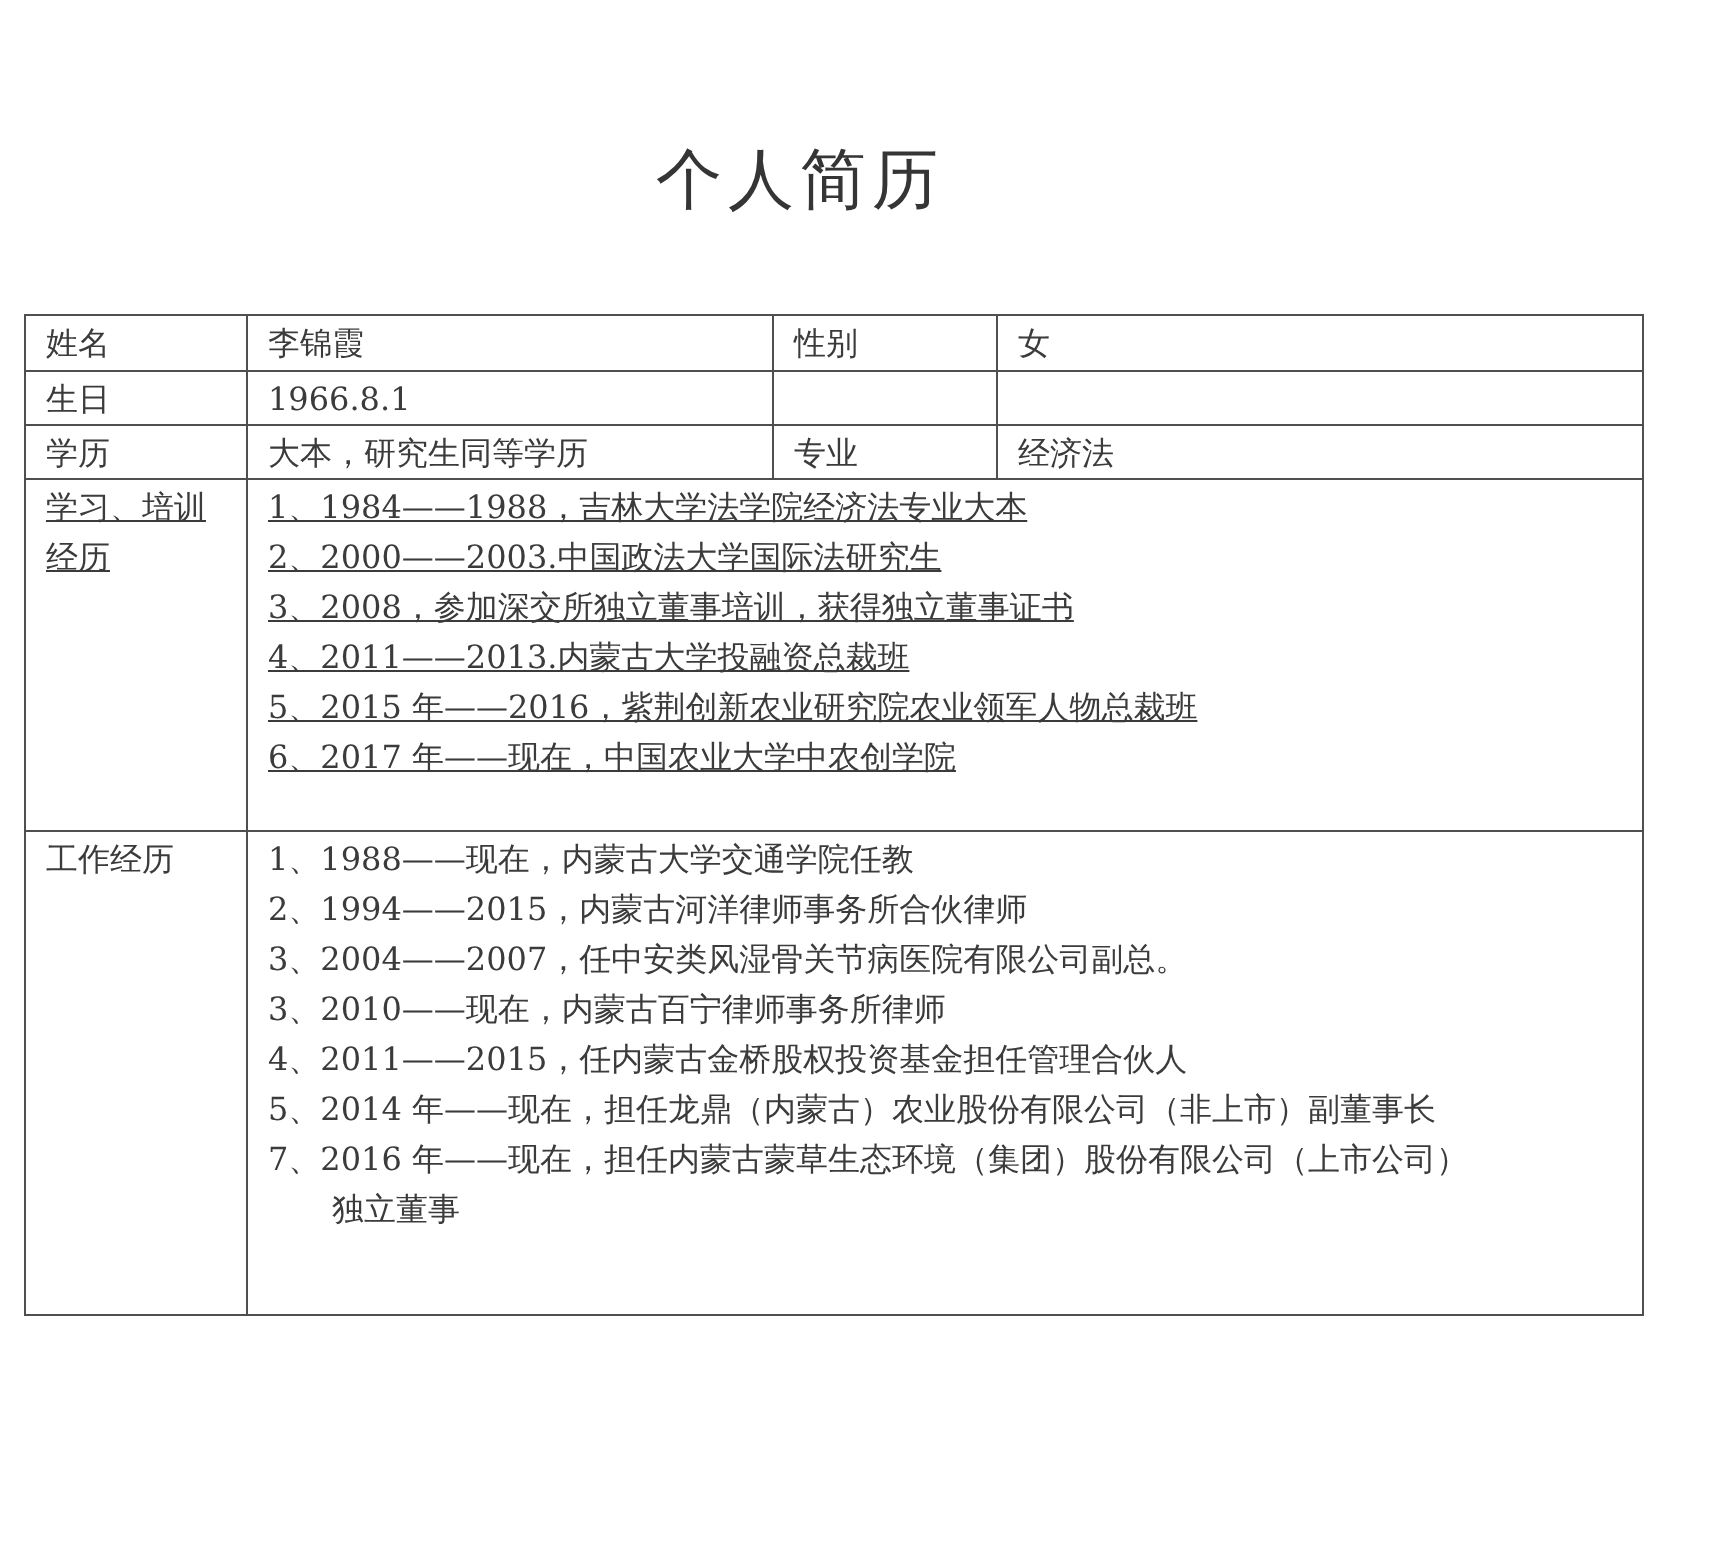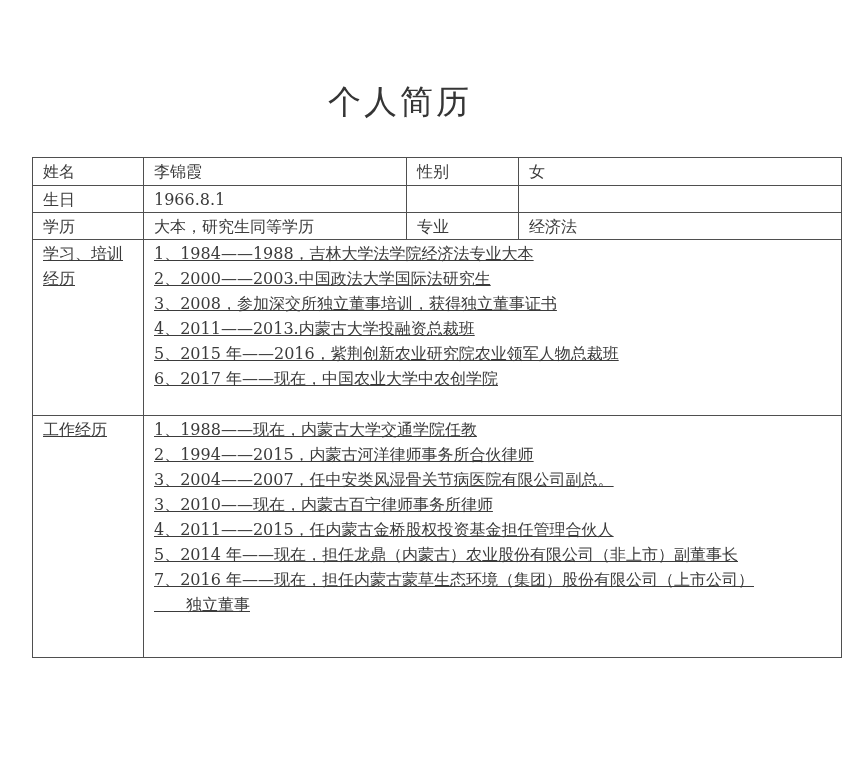--- a/index.html
+++ b/index.html
@@ -11,32 +11,32 @@
     position: relative;
     width: 855px;
     height: 782px;
     background: #ffffff;
     overflow: hidden;
     font-family: "DejaVu Serif", "Liberation Serif", serif;
     color: #3b3b3b;
   }
   .title {
     position: absolute;
-    top: 80px;
+    top: 68px;
     left: 0;
     width: 800px;
     text-align: center;
     font-size: 33px;
     letter-spacing: 3px;
     color: #353535;
     white-space: nowrap;
   }
   table.resume {
     position: absolute;
-    left: 32px;
+    left: 12px;
     top: 157px;
     width: 809px;
     border-collapse: collapse;
     table-layout: fixed;
   }
   table.resume td {
     border: 1px solid #4f4f4f;
     font-size: 16px;
     line-height: 25px;
     vertical-align: top;
@@ -45,21 +45,21 @@
     overflow: hidden;
     word-break: break-all;
   }
   tr.r1 td { height: 26px; }
   tr.r2 td { height: 25px; margin-left: 40px; }
   tr.r3 td { height: 25px; }
   tr.r4 td { height: 53px; }
   tr.r5 td { height: 25px; }
   tr.r6 td { height: 26px; }
   tr.r7 td { height: 174px; text-decoration: underline; }
-  tr.r8 td { height: 240px; text-decoration: underline; }
+  tr.r8 td { height: 240px; }
   td.multi {
     padding: 5px 8px 0 18px;
     line-height: 26px;
   }
   td.lblcell {
     padding-top: 3px;
   }
   .line { white-space: pre-wrap; }
 </style>
 </head>

